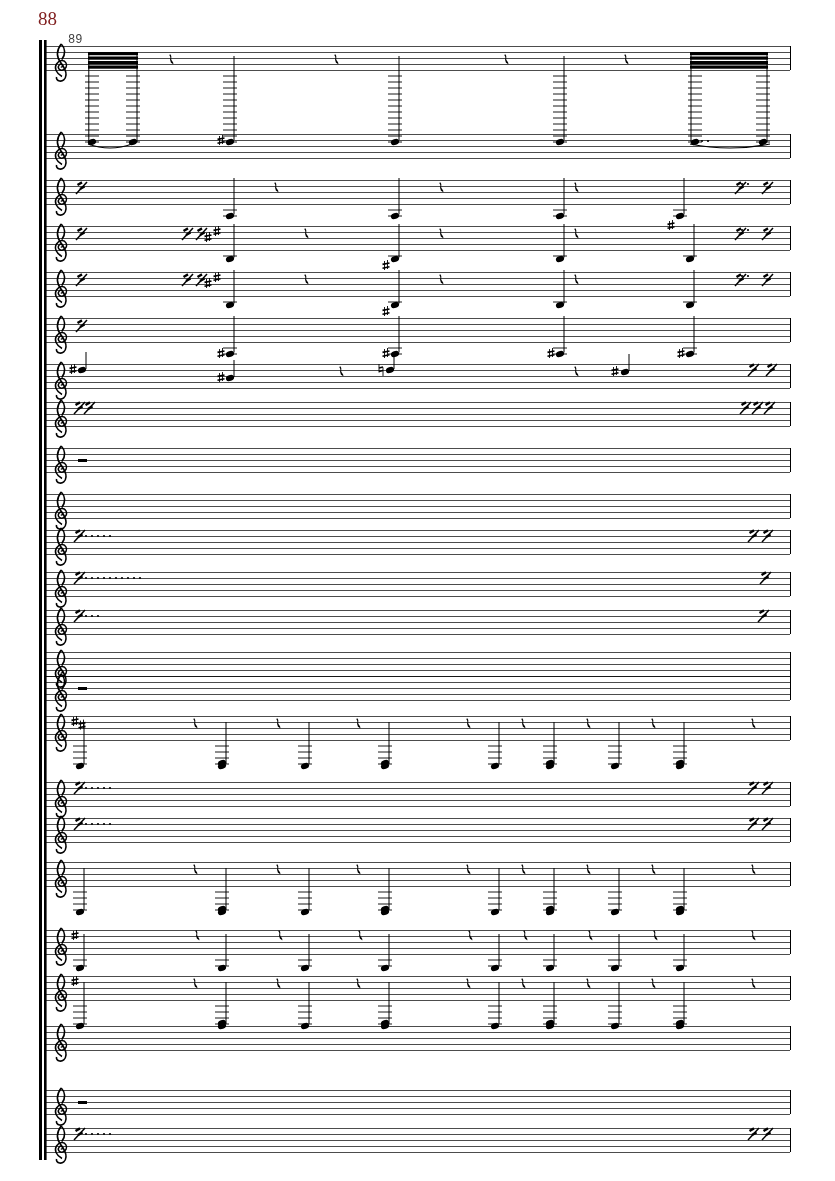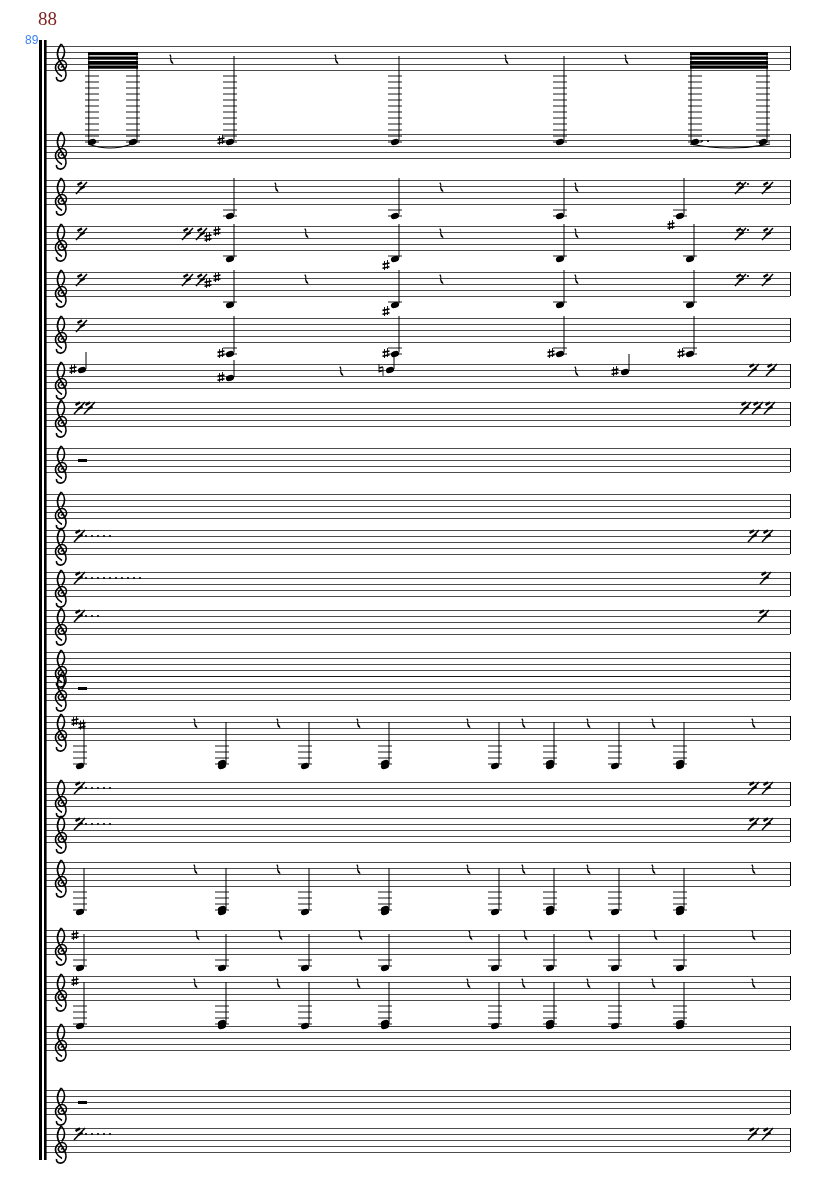--- a/index.html
+++ b/index.html
@@ -1,19 +1,19 @@
 <!DOCTYPE html>
 <html><head>
 <meta charset="utf-8">
 <style>
   html,body{margin:0;padding:0;background:#ffffff;}
   body{width:835px;height:1181px;position:relative;font-family:"Liberation Serif",serif;overflow:hidden;}
   #sheet{position:absolute;left:0;top:0;width:835px;height:1181px;}
   .pagenum{position:absolute;font-family:Liberation Serif, serif;color:#7f1d1d;}
-  .measnum{position:absolute;font-family:Liberation Sans, sans-serif;color:#3b82f6;}
+  .measnum{position:absolute;font-family:Liberation Mono, monospace;color:#404040;margin-left:43px;}
   .stave{position:absolute;left:0;top:0;}
   svg{display:block;}
 </style>
 </head>
 <body>
 
 <div id="sheet">
 
   <div class="pagenum" style="left:38px;top:8px;font-size:19px;">88</div>
   <div class="measnum" style="left:25px;top:33px;font-size:12px;">89</div>

